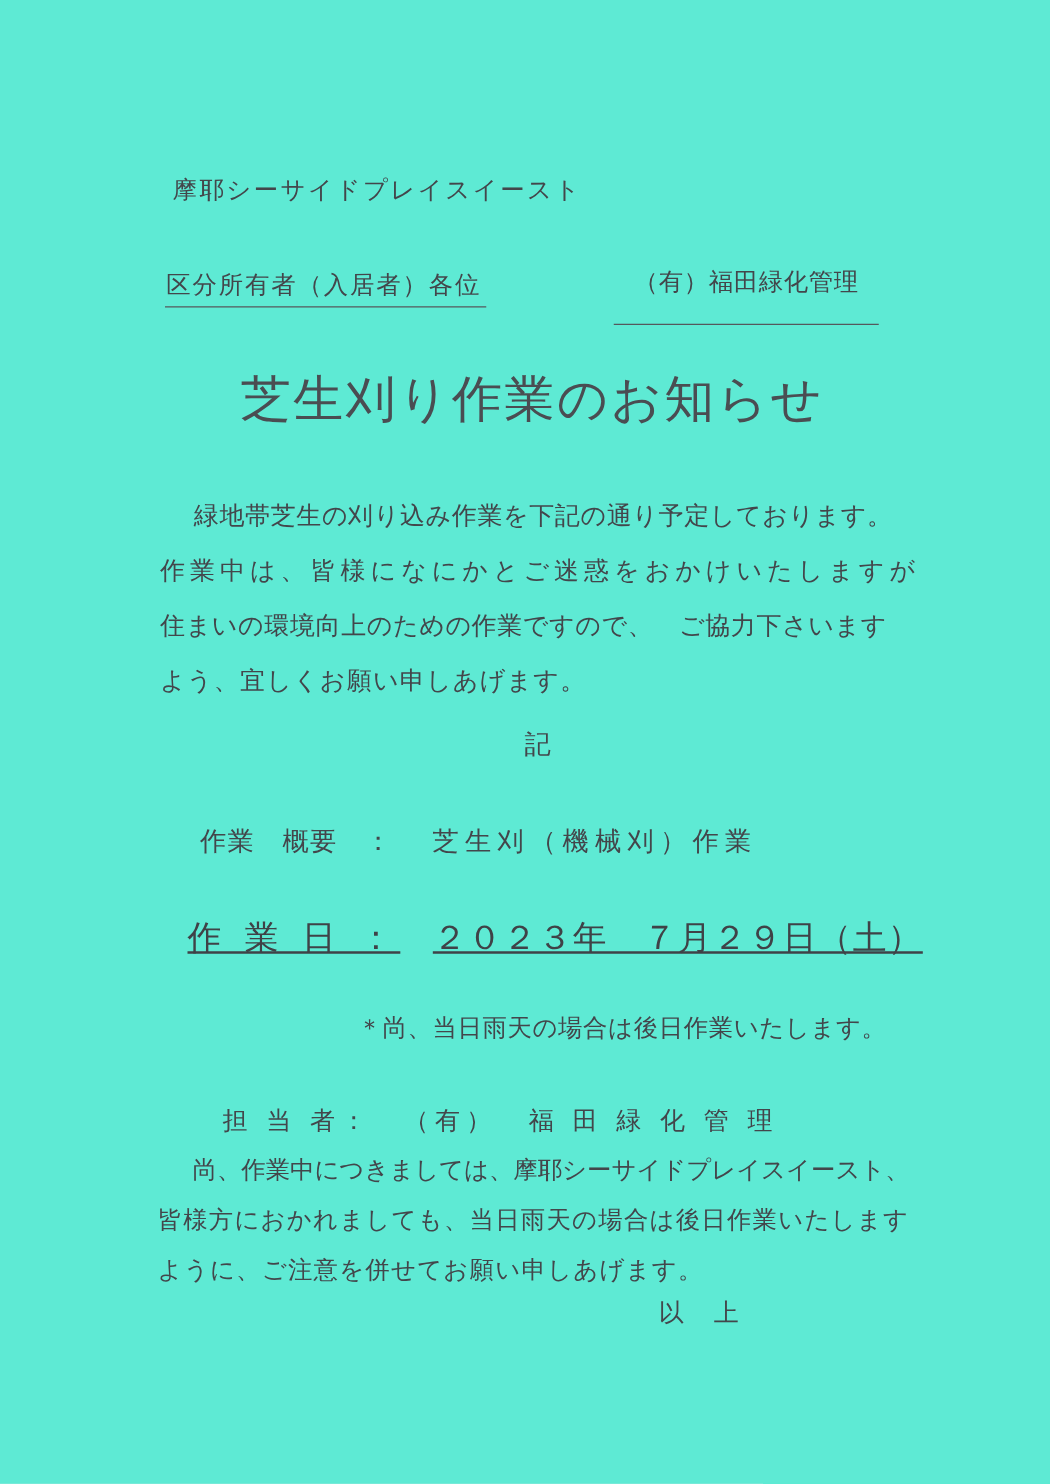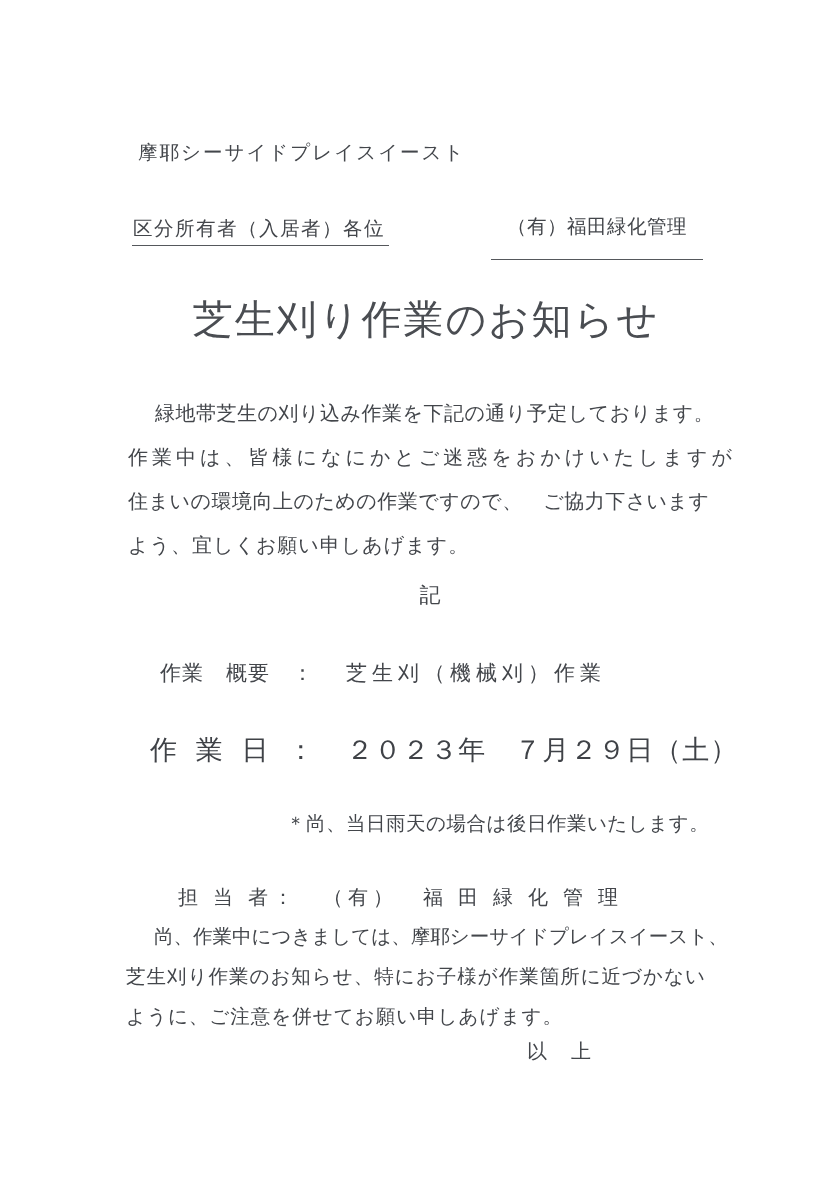--- a/index.html
+++ b/index.html
@@ -5,21 +5,21 @@
   html,body{margin:0;padding:0;}
   body{
     background:#e9e9e9;
     font-family:"Liberation Serif","DejaVu Serif",serif;
   }
   .page{
     position:relative;
     width:840px;
     height:1187px;
     margin:0 auto;
-    background:#ffffff;
+    background:#5eead4;
     color:#43464b;
     overflow:hidden;
   }
   .line{
     position:absolute;
     white-space:nowrap;
     line-height:1.15;
   }
   .recipient-building{
     left:138px; top:142px;
@@ -54,21 +54,21 @@
   .intro-4{ left:128px; top:534px; font-size:20px; letter-spacing:1px;}
   .record-marker{
     left:0; top:583px;
     width:860px;
     text-align:center;
     font-size:21px;
   }
   .summary-row{ left:160px; top:661px; font-size:21px;}
   .summary-label{ letter-spacing:1px;text-align:center;}
   .summary-value{ margin-left:32px; letter-spacing:5px;margin-top:48px;}
-  .date-row{ left:150px; top:735px; font-size:27px; color:#3f4247;}
+  .date-row{ left:150px; top:735px; font-size:27px; color:#3f4247;text-decoration:underline;}
   .date-label{ letter-spacing:6px;}
   .date-value{ margin-left:26px; letter-spacing:1px;}
   .rain-note{ left:286px; top:813px; font-size:19.5px; letter-spacing:0.5px;text-align:right;}
   .contact-row{ left:178px; top:886px; font-size:20px; letter-spacing:5px;}
   .caution-1{ left:128px; top:926px; font-size:19.5px; letter-spacing:0px; text-indent:26px;}
   .caution-2{ left:126px; top:966px; font-size:19.5px; letter-spacing:1px;}
   .caution-3{ left:126px; top:1006px; font-size:19.5px; letter-spacing:1px;}
   .closing{ left:527px; top:1040px; font-size:20px; letter-spacing:2px;}
 </style>
 </head>
@@ -97,18 +97,18 @@
 
   <div class="line date-row">
     <span class="date-label">作 業 日 ：</span><span class="date-value">２０２３年　７月２９日（土）</span>
   </div>
 
   <div class="line rain-note">＊尚、当日雨天の場合は後日作業いたします。</div>
 
   <div class="line contact-row">担 当 者：　（有）　福 田 緑 化 管 理</div>
 
   <div class="line caution-1">尚、作業中につきましては、摩耶シーサイドプレイスイースト、</div>
-  <div class="line caution-2">芝生刈り作業のお知らせ、特にお子様が作業箇所に近づかない</div>
+  <div class="line caution-2">皆様方におかれましても、当日雨天の場合は後日作業いたします</div>
   <div class="line caution-3">ように、ご注意を併せてお願い申しあげます。</div>
 
   <div class="line closing">以　上</div>
 
 </div>
 
 </body></html>

